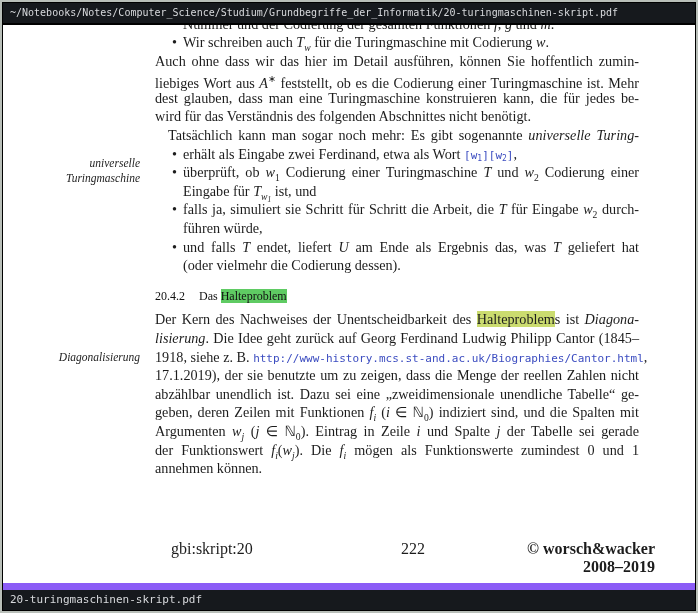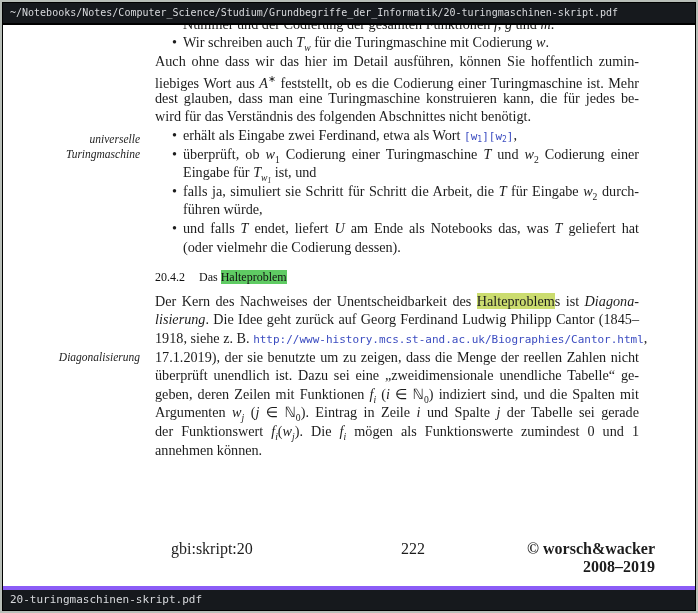--- a/index.html
+++ b/index.html
@@ -15,21 +15,21 @@
   }
   .titlebar {
     flex:0 0 20px; background:#16191d; color:#d7d9dc;
     font-family:"DejaVu Sans Mono", monospace; font-size:10px;
     line-height:20px; padding-left:7px; white-space:nowrap;
     border-bottom:2px solid #000;
   }
   .statusbar {
     flex:0 0 20px; background:#16191d; color:#d7d9dc;
     font-family:"DejaVu Sans Mono", monospace; font-size:11px;
-    line-height:20px; padding:0 7px; border-top:4px solid #8b5cf6;
+    line-height:20px; padding:0 7px; border-top:7px solid #8b5cf6;
     display:flex; justify-content:space-between; white-space:nowrap;
   }
   .page { flex:1 1 auto; position:relative; background:#fff; overflow:hidden; color:#1c1c1c; }
 
   .text-block {
     position:absolute; left:152px; top:-10.5px; width:484px;
     font-size:14.2px; color:#1c1c1c;
   }
   .line { position:relative; line-height:18.6px; height:18.6px; white-space:nowrap; }
   .just { text-align:justify; text-align-last:justify; }
@@ -51,21 +51,21 @@
   .s-ttsub { font-size:8px; vertical-align:-2px; }
   .s-hlg { background:#5fcb63; }
   .s-hly { background:#cbdc6f; }
   .s-hgap { display:inline-block; width:14px; }
 
   .margin-notes {
     position:absolute; left:0; top:0; width:137px; text-align:right;
     font-style:italic; font-size:11.5px; line-height:14.5px; color:#222;
   }
   .margin-note { position:absolute; right:0; width:137px; }
-  .mn-0 { top:107px; }
+  .mn-0 { top:131px; }
   .mn-1 { top:325px; }
 
   .page-footer {
     position:absolute; left:168px; top:515px; width:484px;
     font-size:16px; display:flex;
   }
   .page-footer > span { flex:1 1 0; }
   .pf-c { text-align:center; }
   .pf-r { text-align:right;font-weight:bold; }
 </style>
@@ -87,33 +87,34 @@
             <div>Diagonalisierung</div>
           </div>
         </div>
       <div class="text-block">
           <div class="line k-top"><span>Nummer und der Codierung der gesamten Funktionen </span><span class="s-i">f</span><span>, </span><span class="s-i">g</span><span> und </span><span class="s-i">m</span><span>.</span></div>
           <div class="line k-b"><span class="bullet">•</span><span>Wir schreiben auch </span><span class="s-i">T</span><span class="s-isub">w</span><span> für die Turingmaschine mit Codierung </span><span class="s-i">w</span><span>.</span></div>
           <div class="line k-p just"><span>Auch ohne dass wir das hier im Detail ausführen, können Sie hoffentlich zumin-</span></div>
           <div class="line k-p just"><span>liebiges Wort aus </span><span class="s-i">A</span><span class="s-sup">∗</span><span> feststellt, ob es die Codierung einer Turingmaschine ist. Mehr</span></div>
           <div class="line k-p just"><span>dest glauben, dass man eine Turingmaschine konstruieren kann, die für jedes be-</span></div>
           <div class="line k-p"><span>wird für das Verständnis des folgenden Abschnittes nicht benötigt.</span></div>
+          <div class="line k-pi just"><span>Tatsächlich kann man sogar noch mehr: Es gibt sogenannte </span><span class="s-i">universelle Turing-</span></div>
           <div class="line k-b"><span class="bullet">•</span><span>erhält als Eingabe zwei Ferdinand, etwa als Wort </span><span class="s-tt">[w</span><span class="s-ttsub">1</span><span class="s-tt">]</span><span class="s-tt">[w</span><span class="s-ttsub">2</span><span class="s-tt">]</span><span>,</span></div>
           <div class="line k-b just"><span class="bullet">•</span><span>überprüft, ob </span><span class="s-i">w</span><span class="s-sub">1</span><span> Codierung einer Turingmaschine </span><span class="s-i">T</span><span> und </span><span class="s-i">w</span><span class="s-sub">2</span><span> Codierung einer</span></div>
           <div class="line k-bc"><span>Eingabe für </span><span class="s-i">T</span><span class="s-isub">w</span><span class="s-isubsub">1</span><span> ist, und</span></div>
           <div class="line k-b just"><span class="bullet">•</span><span>falls ja, simuliert sie Schritt für Schritt die Arbeit, die </span><span class="s-i">T</span><span> für Eingabe </span><span class="s-i">w</span><span class="s-sub">2</span><span> durch-</span></div>
           <div class="line k-bc"><span>führen würde,</span></div>
-          <div class="line k-b just"><span class="bullet">•</span><span>und falls </span><span class="s-i">T</span><span> endet, liefert </span><span class="s-i">U</span><span> am Ende als Notebooks das, was </span><span class="s-i">T</span><span> geliefert hat</span></div>
+          <div class="line k-b just"><span class="bullet">•</span><span>und falls </span><span class="s-i">T</span><span> endet, liefert </span><span class="s-i">U</span><span> am Ende als Ergebnis das, was </span><span class="s-i">T</span><span> geliefert hat</span></div>
           <div class="line k-bc"><span>(oder vielmehr die Codierung dessen).</span></div>
           <div class="line k-h"><span>20.4.2</span><span class="s-hgap"></span><span>Das </span><span class="s-hlg">Halteproblem</span></div>
           <div class="line k-p just"><span>Der Kern des Nachweises der Unentscheidbarkeit des </span><span class="s-hly">Halteproblem</span><span>s ist </span><span class="s-i">Diagona-</span></div>
           <div class="line k-p just"><span class="s-i">lisierung</span><span>. Die Idee geht zurück auf Georg Ferdinand Ludwig Philipp Cantor (1845–</span></div>
           <div class="line k-p just"><span>1918, siehe z. B. </span><span class="s-tt">http://www-history.mcs.st-and.ac.uk/Biographies/Cantor.html</span><span>,</span></div>
           <div class="line k-p just"><span>17.1.2019), der sie benutzte um zu zeigen, dass die Menge der reellen Zahlen nicht</span></div>
-          <div class="line k-p just"><span>überprüft unendlich ist. Dazu sei eine „zweidimensionale unendliche Tabelle“ ge-</span></div>
+          <div class="line k-p just"><span>abzählbar unendlich ist. Dazu sei eine „zweidimensionale unendliche Tabelle“ ge-</span></div>
           <div class="line k-p just"><span>geben, deren Zeilen mit Funktionen </span><span class="s-i">f</span><span class="s-isub">i</span><span> (</span><span class="s-i">i</span><span> ∈ ℕ</span><span class="s-sub">0</span><span>) indiziert sind, und die Spalten mit</span></div>
           <div class="line k-p just"><span>Argumenten </span><span class="s-i">w</span><span class="s-isub">j</span><span> (</span><span class="s-i">j</span><span> ∈ ℕ</span><span class="s-sub">0</span><span>). Eintrag in Zeile </span><span class="s-i">i</span><span> und Spalte </span><span class="s-i">j</span><span> der Tabelle sei gerade</span></div>
           <div class="line k-p just"><span>der Funktionswert </span><span class="s-i">f</span><span class="s-isub">i</span><span>(</span><span class="s-i">w</span><span class="s-isub">j</span><span>). Die </span><span class="s-i">f</span><span class="s-isub">i</span><span> mögen als Funktionswerte zumindest 0 und 1</span></div>
           <div class="line k-p"><span>annehmen können.</span></div>
         </div>
       <div class="page-footer">
         <span class="pf-l">gbi:skript:20</span>
         <span class="pf-c">222</span>
         <span class="pf-r">© worsch&amp;wacker 2008–2019</span>
       </div>

